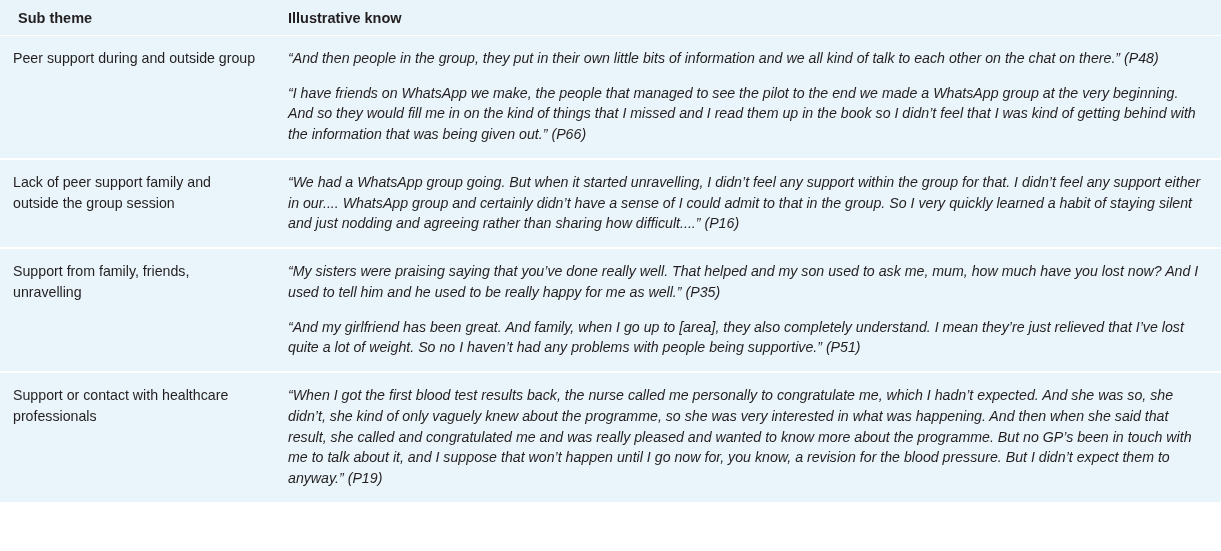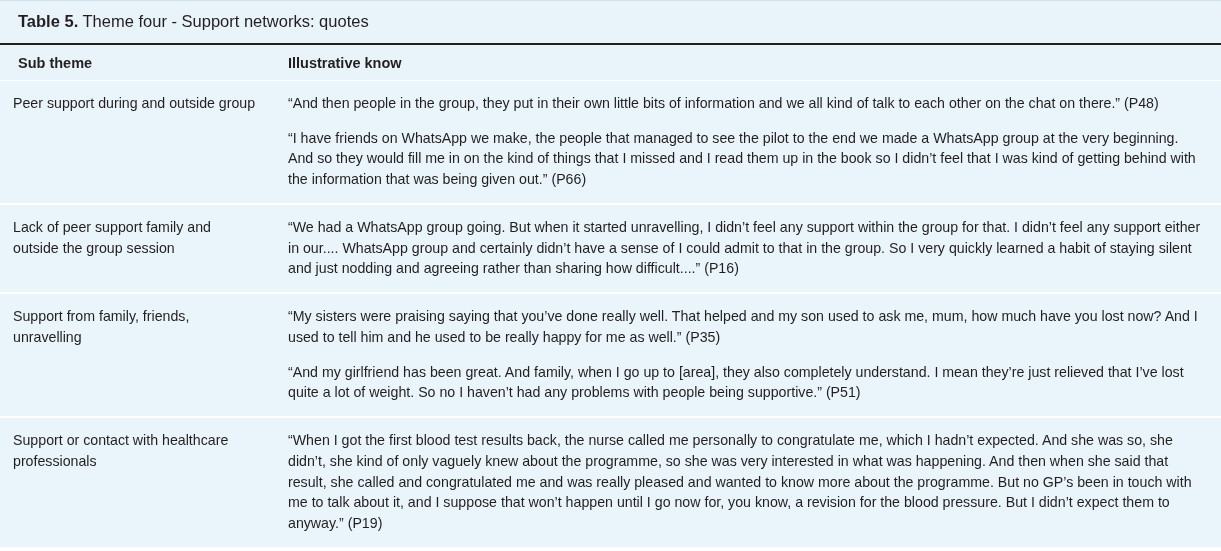--- a/index.html
+++ b/index.html
@@ -59,40 +59,37 @@
     line-height: 1.46;
     color: #231f20;
   }
   tbody td.subtheme {
     width: 236px;
     font-style: normal;
     padding-right: 12px;
     padding-left: 13px;
   }
   tbody td.quotes {
+    font-style: italic;
   }
   tbody td.quotes p {
     margin: 0 0 14px 0;
   }
   tbody td.quotes p:last-child {
     margin-bottom: 0;
   }
   tbody tr:last-child td {
     border-bottom: none;
   }
 </style>
 </head>
 <body>
 
 <div class="table-wrap">
 
-  <div class="caption">
-    <span class="caption-label">Table 5.</span>
-    <span class="caption-text">Theme four - Support networks: quotes</span>
-  </div>
 
   <table>
     <thead>
       <tr>
         <th class="col-sub">Sub theme</th>
         <th class="col-quote">Illustrative know</th>
       </tr>
     </thead>
     <tbody>
 

